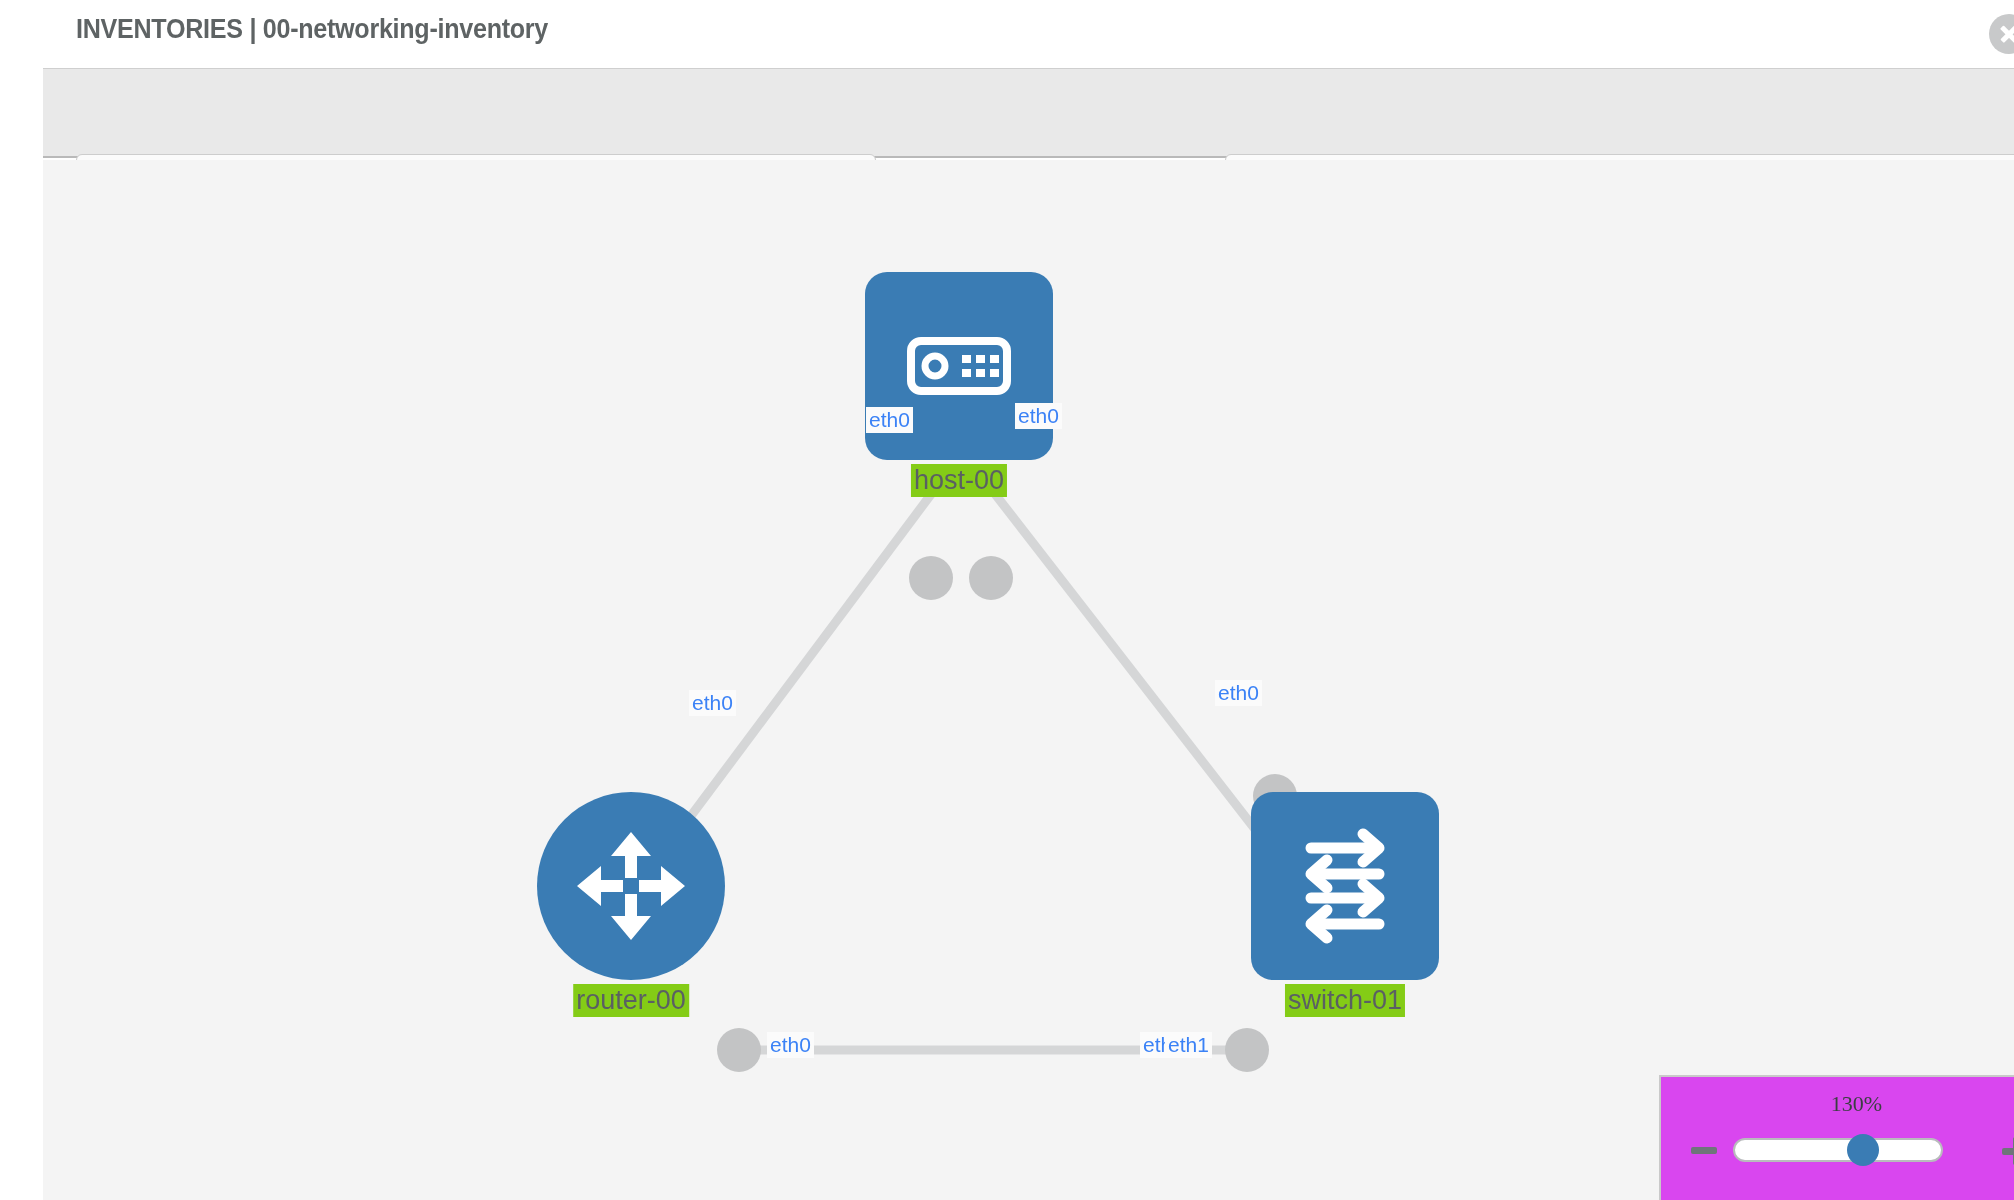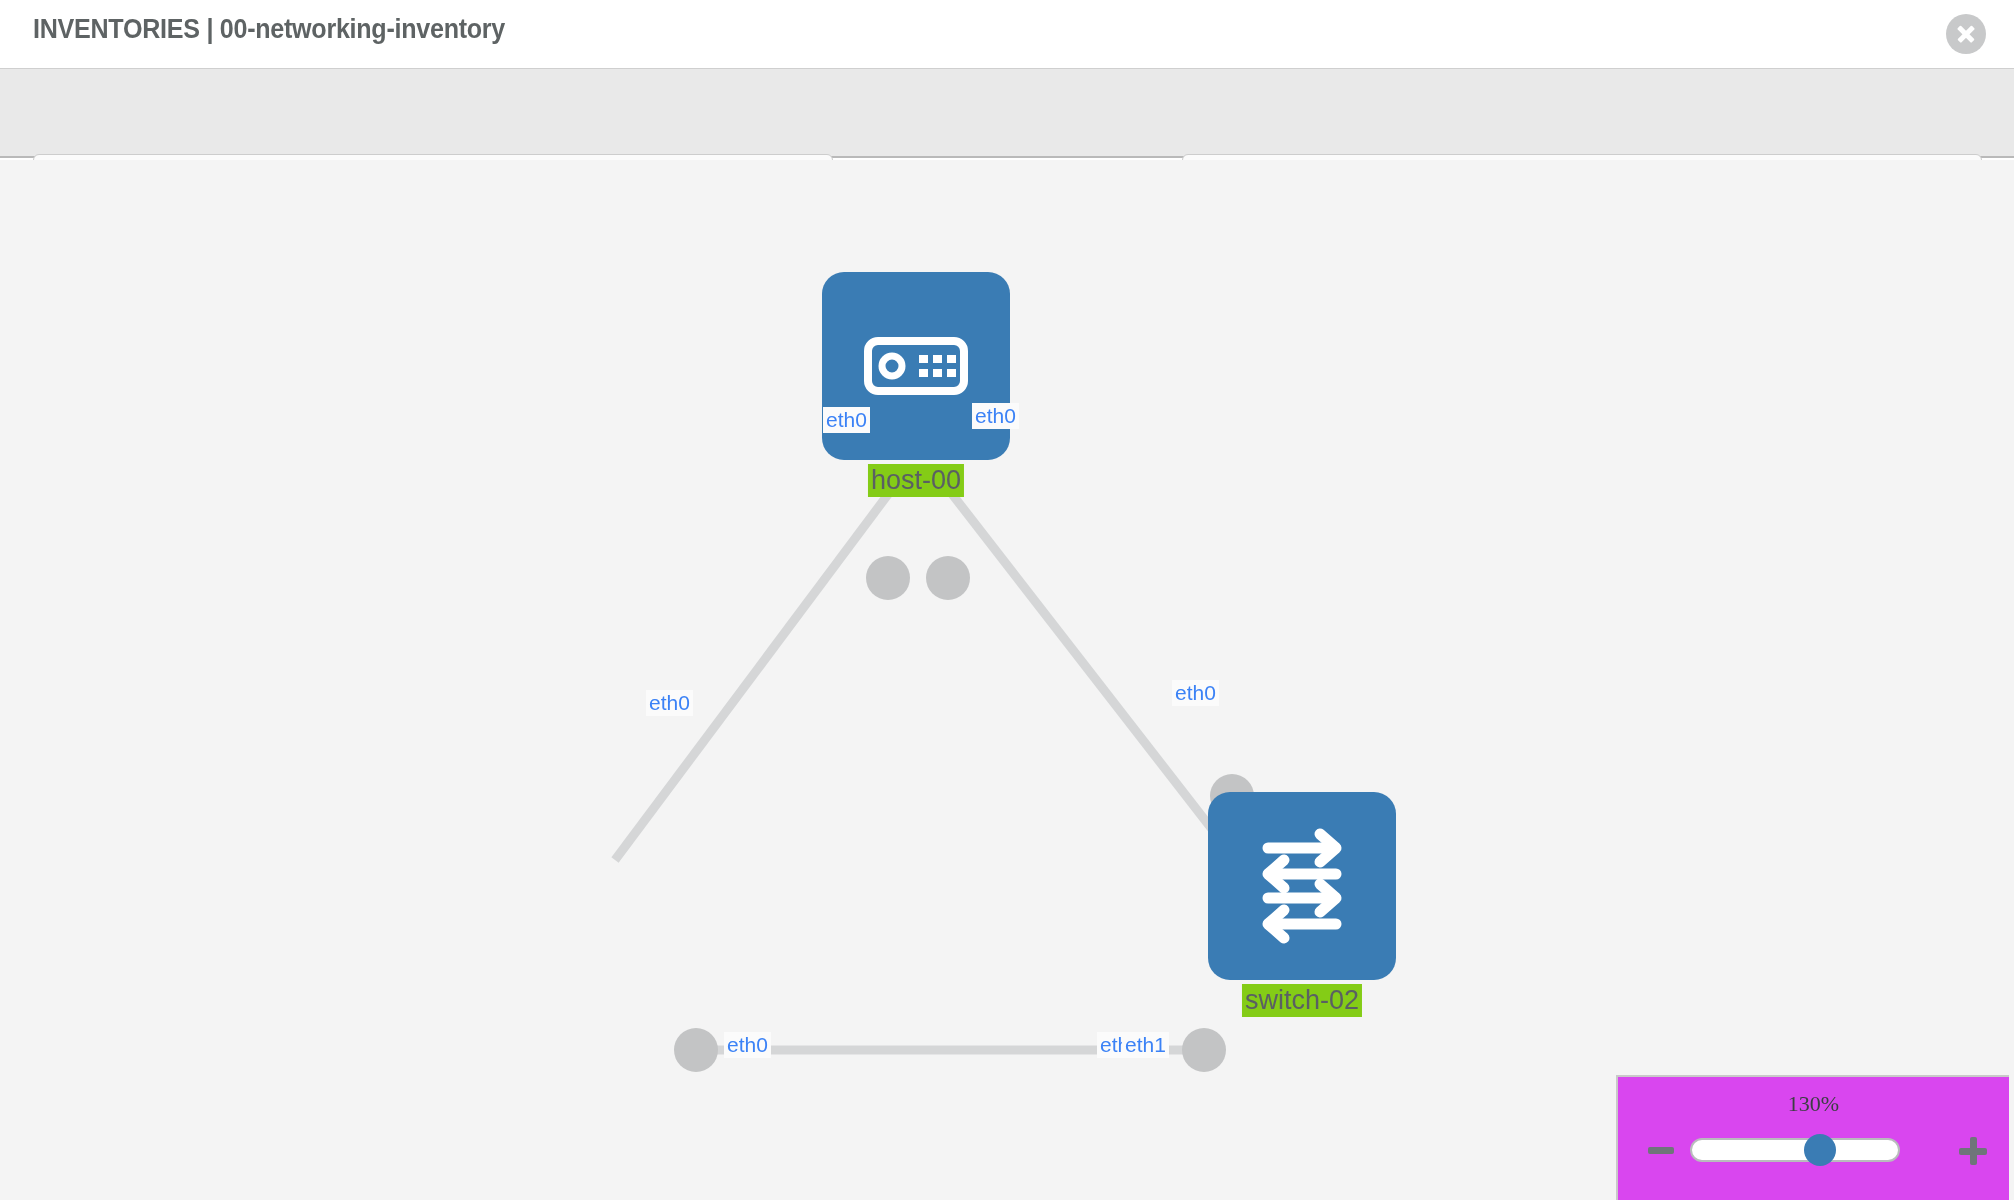--- a/index.html
+++ b/index.html
@@ -2,21 +2,21 @@
 <html><head>
 <meta charset="utf-8">
 <style>
   * { box-sizing: border-box; margin: 0; padding: 0; }
   html, body {
     width: 2014px; height: 1200px;
     background: #ffffff;
     font-family: "Liberation Sans", sans-serif;
     overflow: hidden;
   }
-  #app { position: relative; width: 1638px; height: 1200px; }
+  #app { position: relative; width: 1638px; height: 1200px; margin-left: 43px; }
 
   
   .header {
     position: absolute; left: 0; top: 0; width: 2014px; height: 68px;
     background: #ffffff;
   }
   .header-title {
     position: absolute; left: 33px; top: 14px;
     font-size: 27px; font-weight: bold; letter-spacing: -0.3px;
     color: #5e6364; white-space: nowrap;
@@ -204,37 +204,54 @@
           <rect x="69" y="18" width="9" height="8" fill="#ffffff"></rect>
           <rect x="83" y="18" width="9" height="8" fill="#ffffff"></rect>
           <rect x="55" y="32" width="9" height="8" fill="#ffffff"></rect>
           <rect x="69" y="32" width="9" height="8" fill="#ffffff"></rect>
           <rect x="83" y="32" width="9" height="8" fill="#ffffff"></rect>
         </svg>
       </div>
       <div class="node-label" style="left:94px; top:192px;">host-00</div>
     </div>
 
+    <div class="node" style="left:494px; top:632px; width:188px; height:188px;">
+      <div class="node-shape circle" style="left:0; top:0; width:188px; height:188px;">
+        <svg width="120" height="120" viewBox="0 0 120 120" aria-hidden="true">
+          <g fill="#ffffff">
+
+            <path d="M60 6 L80 30 L66 30 L66 52 L54 52 L54 30 L40 30 Z"></path>
+
+            <path d="M60 114 L40 90 L54 90 L54 68 L66 68 L66 90 L80 90 Z"></path>
+
+            <path d="M6 60 L30 40 L30 54 L52 54 L52 66 L30 66 L30 80 Z"></path>
+
+            <path d="M114 60 L90 80 L90 66 L68 66 L68 54 L90 54 L90 40 Z"></path>
+          </g>
+        </svg>
+      </div>
+      <div class="node-label" style="left:94px; top:192px;">router-00</div>
+    </div>
 
     <div class="node" style="left:1208px; top:632px; width:188px; height:188px;">
       <div class="node-shape rounded" style="left:0; top:0; width:188px; height:188px;">
         <svg width="120" height="120" viewBox="0 0 120 120" aria-hidden="true">
           <g fill="none" stroke="#ffffff" stroke-width="11" stroke-linecap="round" stroke-linejoin="round">
             <path d="M26 22 H92"></path>
             <path d="M78 8 L94 22 L78 36"></path>
             <path d="M94 48 H28"></path>
             <path d="M42 34 L26 48 L42 62"></path>
             <path d="M26 72 H92"></path>
             <path d="M78 58 L94 72 L78 86"></path>
             <path d="M94 98 H28"></path>
             <path d="M42 84 L26 98 L42 112"></path>
           </g>
         </svg>
       </div>
-      <div class="node-label" style="left:94px; top:192px;">switch-02</div>
+      <div class="node-label" style="left:94px; top:192px;">switch-01</div>
     </div>
 
     <div class="iface-label" style="left:823px; top:247px;">eth0</div>
     <div class="iface-label" style="left:972px; top:243px;">eth0</div>
     <div class="iface-label" style="left:646px; top:530px;">eth0</div>
     <div class="iface-label" style="left:1172px; top:520px;">eth0</div>
     <div class="iface-label" style="left:724px; top:872px;">eth0</div>
     <div class="iface-label" style="left:1097px; top:872px;">eth0</div>
     <div class="iface-label" style="left:1122px; top:872px;text-align:center;">eth1</div>
   </div>

